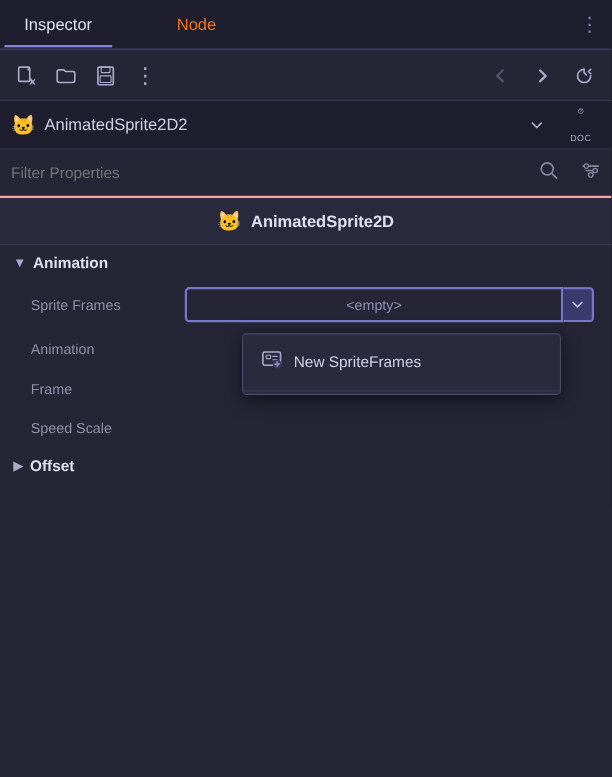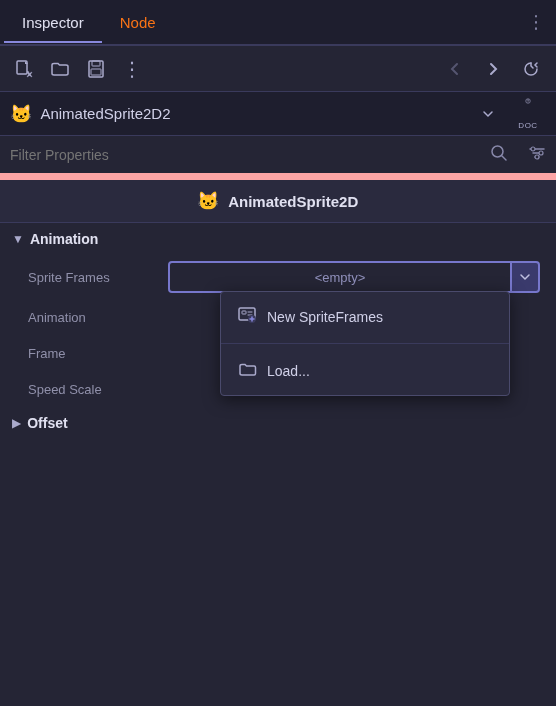--- a/index.html
+++ b/index.html
@@ -22,20 +22,21 @@
 
     
     .tab-bar {
       display: flex;
       align-items: center;
       background: #1e1e2e;
       border-bottom: 2px solid #3a3a5c;
       padding: 0 4px;
       height: 46px;
       flex-shrink: 0;
+      gap: 41px;
     }
 
     .tab {
       padding: 10px 18px;
       font-size: 15px;
       font-weight: 500;
       color: #f97316;
       cursor: pointer;
       border-bottom: 2px solid transparent;
       margin-bottom: -2px;
@@ -147,21 +148,21 @@
       gap: 17px;
     }
 
     
     .filter-bar {
       display: flex;
       align-items: center;
       background: #252535;
       padding: 6px 10px;
       gap: 20px;
-      border-bottom: 7px solid #fca5a5;
+      border-bottom: 2px solid #fca5a5;
       height: 44px;
       flex-shrink: 0;
     }
 
     .filter-input {
       flex: 1;
       background: transparent;
       border: none;
       outline: none;
       color: #9090aa;
@@ -301,21 +302,21 @@
       justify-content: center;
       cursor: pointer;
       color: #c0c0e0;
       font-size: 12px;
     }
 
     
     .dropdown-menu {
       position: absolute;
       left: 220px;
-      top: 36px;
+      top: 48px;
       width: 290px;
       background: #2a2a3e;
       border: 1px solid #4a4a6c;
       border-radius: 4px;
       z-index: 100;
       box-shadow: 0 4px 16px rgba(0,0,0,0.5);
     }
 
     .dropdown-item {
       display: flex;
@@ -508,28 +509,20 @@
               <rect x="2" y="4" width="16" height="12" rx="1.5" stroke="#aaaacc" stroke-width="1.5"></rect>
               <rect x="5" y="7" width="4" height="3" rx="0.5" stroke="#aaaacc" stroke-width="1"></rect>
               <path d="M11 8h4M11 11h4" stroke="#aaaacc" stroke-width="1" stroke-linecap="round"></path>
               <circle cx="15" cy="15" r="4" fill="#3a3a5c"></circle>
               <path d="M13 15h4M15 13v4" stroke="#8888dd" stroke-width="1.5" stroke-linecap="round"></path>
             </svg>
           </span>
           <span>New SpriteFrames</span>
         </div>
         <div class="dropdown-divider"></div>
-        <div class="dropdown-item">
-          <span class="dropdown-item-icon">
-            <svg width="20" height="20" viewBox="0 0 20 20" fill="none">
-              <path d="M3 8c0-1 .9-1.5 2-1.5h3l1.5 1.5H17c1 0 1.5.5 1.5 1.5v6c0 1-.5 1.5-1.5 1.5H5c-1 0-2-.5-2-1.5V8z" stroke="#aaaacc" stroke-width="1.5"></path>
-            </svg>
-          </span>
-          <span>Load...</span>
-        </div>
       </div>
     </div>
 
     <div class="property-row">
       <span class="property-label">Animation</span>
       <div class="property-value">
       </div>
     </div>
 
     <div class="property-row">

